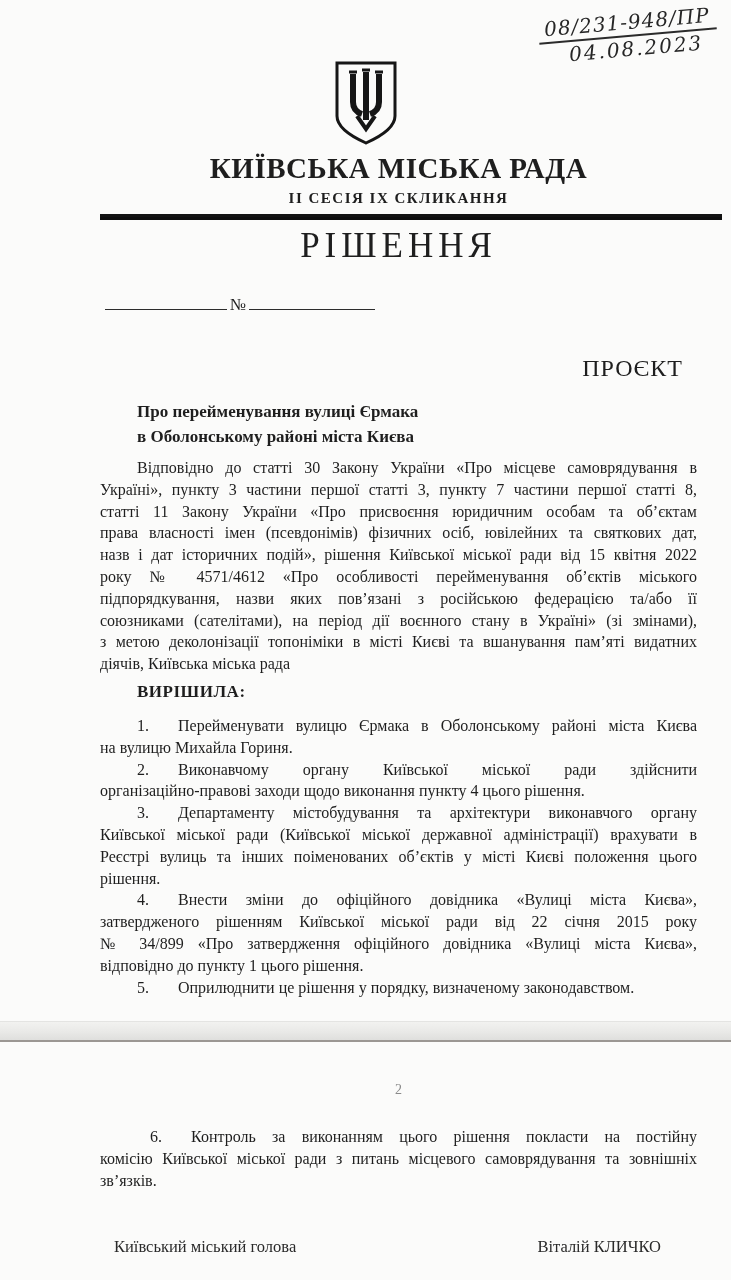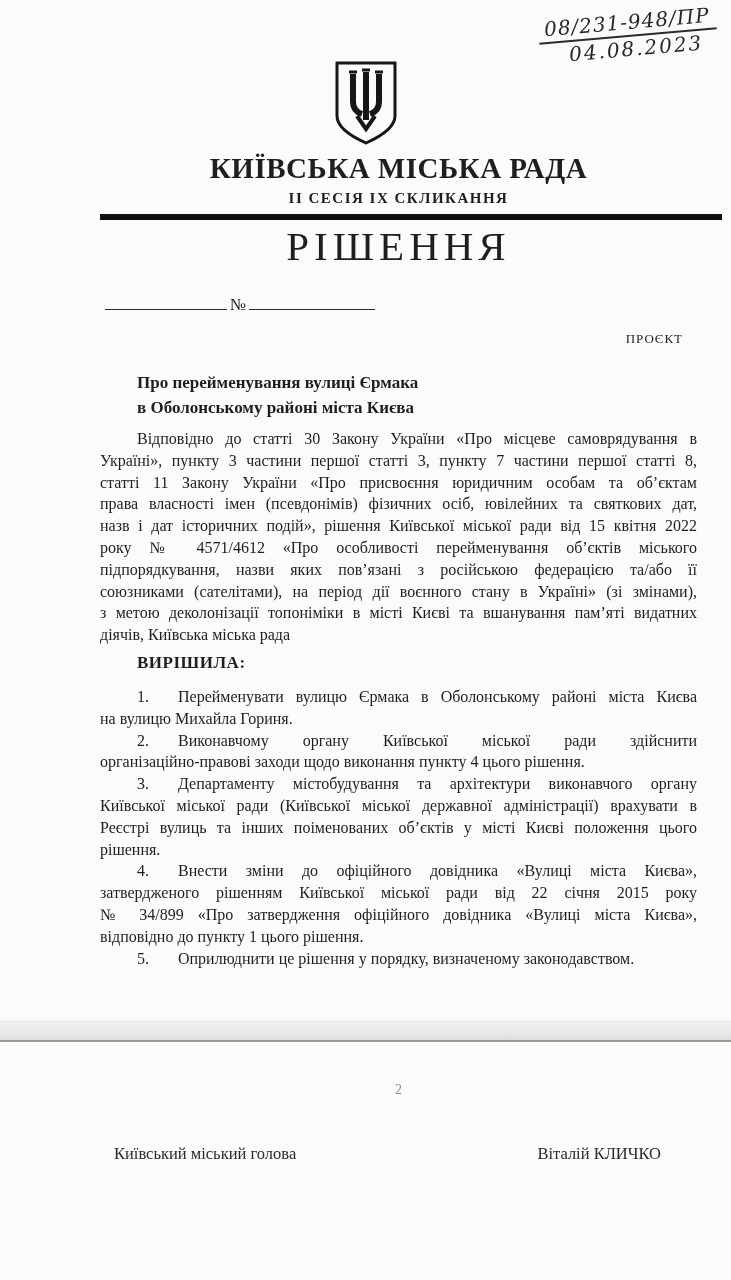--- a/index.html
+++ b/index.html
@@ -21,28 +21,28 @@
                border-bottom:2px solid #2b2b2b; }
   .stamp .l2 { font-size:20px; letter-spacing:2px; text-align:center; padding-left:14px; }
 
   
   .crest-wrap { padding-top:60px; text-align:center; }
   .org { font-size:29px; font-weight:bold; text-align:center; line-height:36px; letter-spacing:0.5px; }
   .session { font-size:15px; font-weight:bold; text-align:center; line-height:18px;
              letter-spacing:1.5px; margin-top:3px; }
   .rule { height:6px; margin-top:7px; margin-right:-25px;
     background:linear-gradient(180deg,#131313 0 2.5px,#c9c9c9 2.5px 3.4px,#0e0e0e 3.4px 6px); }
-  .doctype { font-size:41px; text-align:center; line-height:40px; letter-spacing:5px; margin-top:6px; }
+  .doctype { font-size:35px; text-align:center; line-height:40px; letter-spacing:5px; margin-top:6px; }
 
   .nom-row { display:flex; align-items:flex-end; margin:24px 0 0 5px; font-size:17px; height:20px; }
   .nom-blank { border-bottom:1.5px solid #2c2c2c; height:18px; }
   .nb1 { width:122px; } .nb2 { width:126px; }
   .nom-sign { padding:0 3px; line-height:18px; transform:translateY(4px); }
 
-  .project { text-align:right; padding-right:14px; margin-top:18px; font-size:13px;
+  .project { text-align:right; padding-right:14px; margin-top:47px; font-size:24px;
              letter-spacing:1px; line-height:22px; }
 
   .doc-title { margin:20px 0 0 37px; font-weight:bold; font-size:17px; line-height:25px; }
 
   .bodytext { margin-top:8px; font-size:16px; }
   .ln { line-height:21.8px; }
   .jl { text-align:justify; text-align-last:justify; }
   .ll { text-align:right; text-align-last:left; }
   .ind { text-indent:37px; }
   .ind2 { text-indent:50px; }
@@ -141,20 +141,25 @@
       </div>
     </div>
   </div>
 
   <div class="page-break"></div>
 
   <div class="page page2">
     <div class="content">
       <div class="pagenum">2</div>
 
+      <div class="bodytext item6">
+        <div class="ln jl ind2"><span class="numtab">6.</span><span>Контроль за виконанням цього рішення  покласти на постійну</span></div>
+        <div class="ln jl">комісію Київської міської ради з питань місцевого самоврядування та зовнішніх</div>
+        <div class="ln ll">зв’язків.</div>
+      </div>
 
       <div class="sig-row">
         <span>Київський міський голова</span>
         <span>Віталій КЛИЧКО</span>
       </div>
     </div>
   </div>
 
 </div>
 

